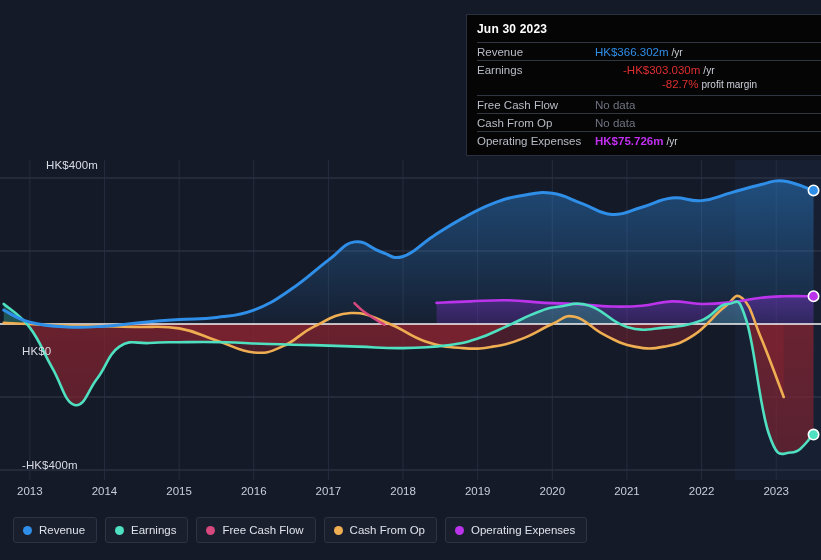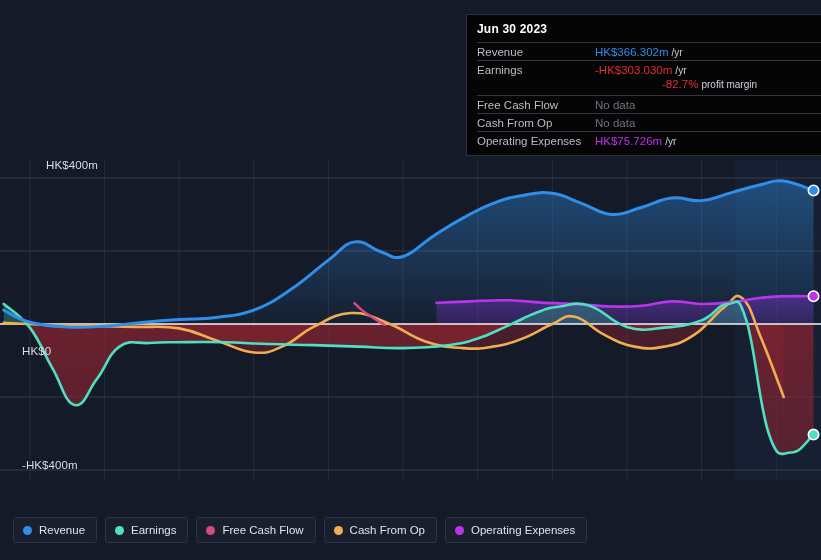--- a/index.html
+++ b/index.html
@@ -141,47 +141,60 @@
         <g>
           <circle cx="813.5363636363704" cy="274.595" r="5.2" fill="#4ee0c0" stroke="#ffffff" stroke-width="1.6"></circle>
         </g>
       </svg>
   </div>
 
   <div class="ylabel top">HK$400m</div>
   <div class="ylabel zero">HK$0</div>
   <div class="ylabel bottom">-HK$400m</div>
 
+  <div class="xaxis" id="xaxis">
+      <div class="xtick" style="left: 29.8545px;">2013</div>
+      <div class="xtick" style="left: 104.491px;">2014</div>
+      <div class="xtick" style="left: 179.127px;">2015</div>
+      <div class="xtick" style="left: 253.764px;">2016</div>
+      <div class="xtick" style="left: 328.4px;">2017</div>
+      <div class="xtick" style="left: 403.036px;">2018</div>
+      <div class="xtick" style="left: 477.673px;">2019</div>
+      <div class="xtick" style="left: 552.309px;">2020</div>
+      <div class="xtick" style="left: 626.945px;">2021</div>
+      <div class="xtick" style="left: 701.582px;">2022</div>
+      <div class="xtick" style="left: 776.218px;">2023</div>
+    </div>
 
   <div class="tooltip">
     <div class="tt-title">Jun 30 2023</div>
     <div id="tt-rows">
         <div class="tt-row">
           <div class="tt-k">Revenue</div>
           <div class="tt-v"><b style="color: rgb(47, 143, 232); text-align: center;">HK$366.302m</b><span class="tt-suffix">/yr</span></div>
         </div>
         <div class="tt-row">
           <div class="tt-k">Earnings</div>
-          <div class="tt-v"><b style="color: rgb(224, 47, 47);">-HK$303.030m</b><span class="tt-suffix">/yr</span></div>
+          <div class="tt-v"><b style="color: rgb(224, 47, 47); margin-left: 28px;">-HK$303.030m</b><span class="tt-suffix">/yr</span></div>
         </div>
         <div class="tt-row sub">
           <div class="tt-k"></div>
           <div class="tt-v"><b style="color: rgb(224, 47, 47);">-82.7%</b><span class="tt-suffix">profit margin</span></div>
         </div>
         <div class="tt-row">
           <div class="tt-k">Free Cash Flow</div>
           <div class="tt-v"><b style="color: rgb(111, 116, 130);">No data</b></div>
         </div>
         <div class="tt-row">
           <div class="tt-k">Cash From Op</div>
           <div class="tt-v"><b style="color: rgb(111, 116, 130);">No data</b></div>
         </div>
         <div class="tt-row">
           <div class="tt-k">Operating Expenses</div>
-          <div class="tt-v"><b style="color: rgb(194, 47, 240);">HK$75.726m</b><span class="tt-suffix">/yr</span></div>
+          <div class="tt-v"><b style="color: rgb(194, 47, 240); font-weight: bold;">HK$75.726m</b><span class="tt-suffix">/yr</span></div>
         </div>
       </div>
   </div>
 
   <div class="legend" id="legend">
       <div class="lg-item">
         <span class="lg-dot" style="background: rgb(47, 143, 232);"></span>
         <span class="lg-txt">Revenue</span>
       </div>
       <div class="lg-item">

